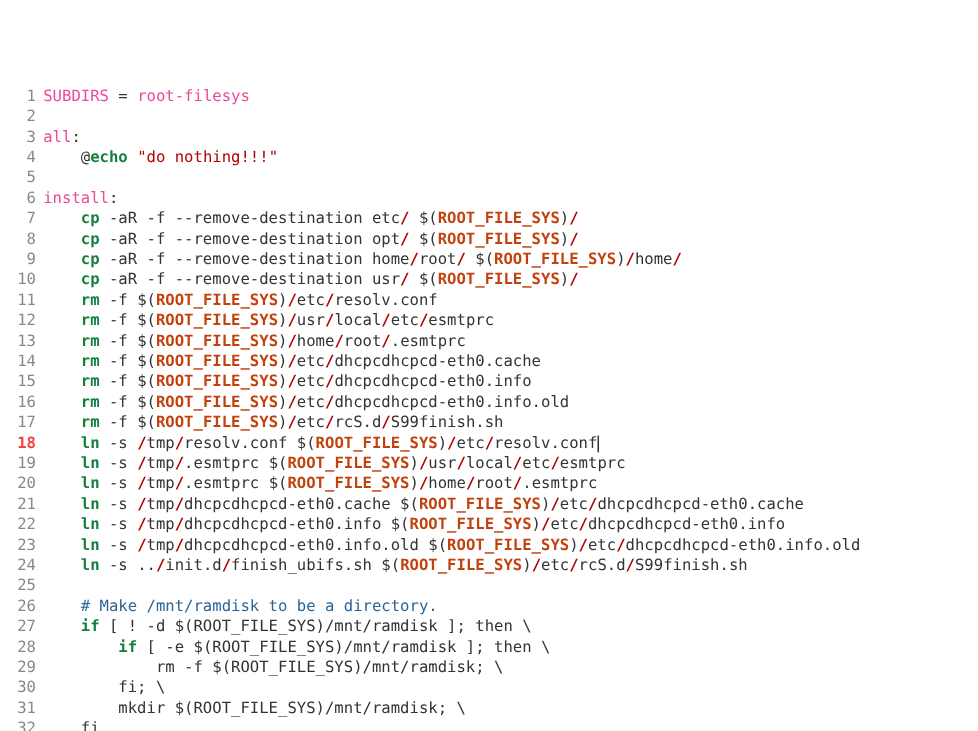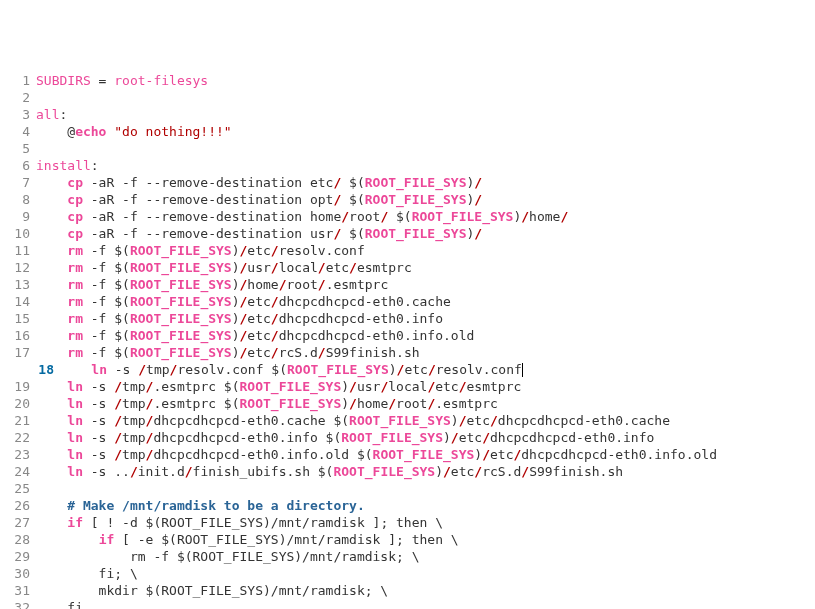--- a/index.html
+++ b/index.html
@@ -19,33 +19,32 @@
   .gutter {
     width: 30px;
     text-align: right;
     padding-right: 6px;
     color: #888888;
     user-select: none;
     flex: 0 0 30px;
   }
   .current .gutter {
     font-weight: bold;
-    color: #0369a1;
-    margin-left: 24px;
+    color: #ef4444;
   }
   .code {
     flex: 1;
     color: #333333;
   }
   .tk-id  { color: #ec4899; }      
-  .tk-cmd { color: #ec4899; font-weight: bold; } 
-  .tk-var { color: #ec4899; font-weight: bold; } 
+  .tk-cmd { color: #15803d; font-weight: bold; } 
+  .tk-var { color: #c2410c; font-weight: bold; } 
   .tk-sl  { color: #b00000; font-weight: bold; } 
   .tk-str { color: #b00000; }      
-  .tk-cmt { color: #2a6496; font-weight: bold; } 
+  .tk-cmt { color: #2a6496; font-weight: normal; } 
   .cursor {
     display: inline-block;
     width: 1px;
     height: 14px;
     background: #000;
     vertical-align: text-bottom;
   }
 </style>
 </head>
 <body>

